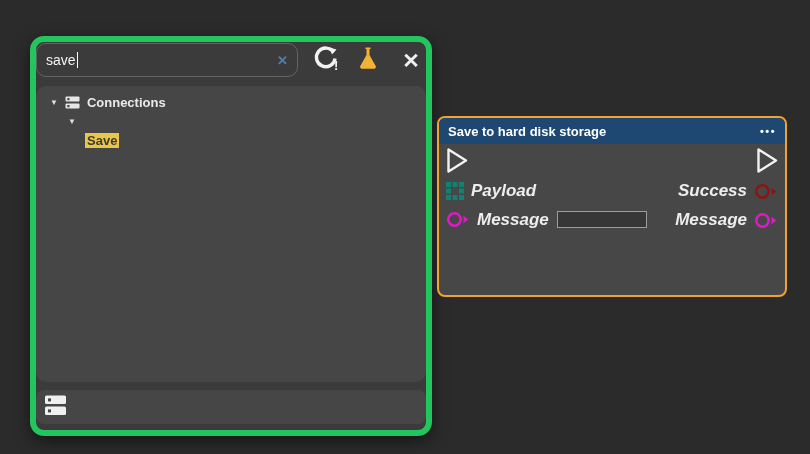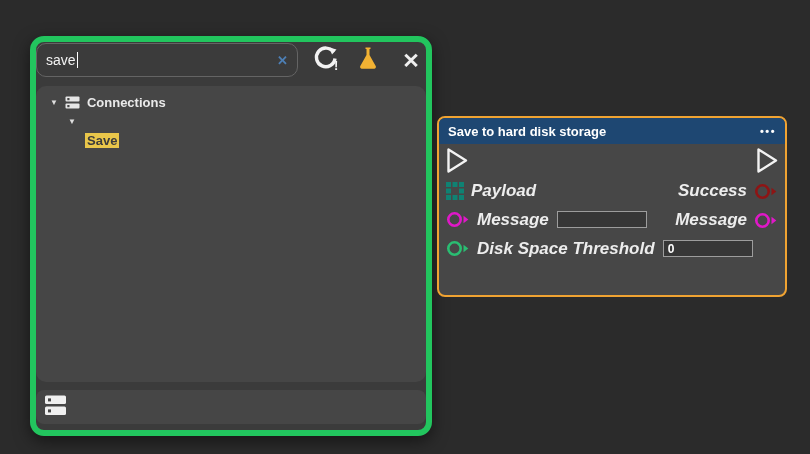--- a/index.html
+++ b/index.html
@@ -207,25 +207,15 @@
         <span class="pin">
           <svg width="24" height="19" viewBox="0 0 24 19">
             <circle cx="8.5" cy="9.5" r="6.2" fill="none" stroke="#e018c8" stroke-width="2.6"></circle>
             <polygon points="17.5,5.7 22.3,9.5 17.5,13.3" fill="#e018c8"></polygon>
           </svg>
         </span>
       </span>
     </div>
 
 
-    <div class="port-row">
-      <span class="pin">
-        <svg width="24" height="19" viewBox="0 0 24 19">
-          <circle cx="8.5" cy="9.5" r="6.2" fill="none" stroke="#2abd72" stroke-width="2.6"></circle>
-          <polygon points="17.5,5.7 22.3,9.5 17.5,13.3" fill="#2abd72"></polygon>
-        </svg>
-      </span>
-      <span class="port-label">Disk Space Threshold</span>
-      <input class="node-field" type="text" value="0" style="">
-    </div>
 
   </div>
 </div>
 
 </body></html>

